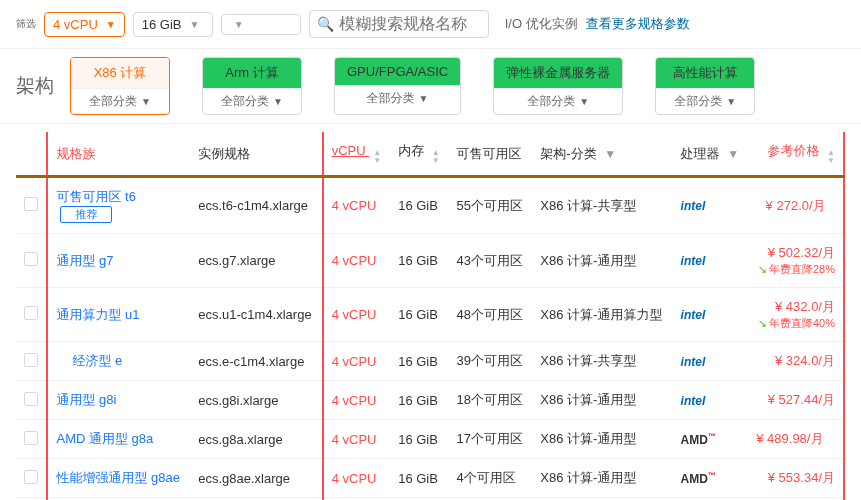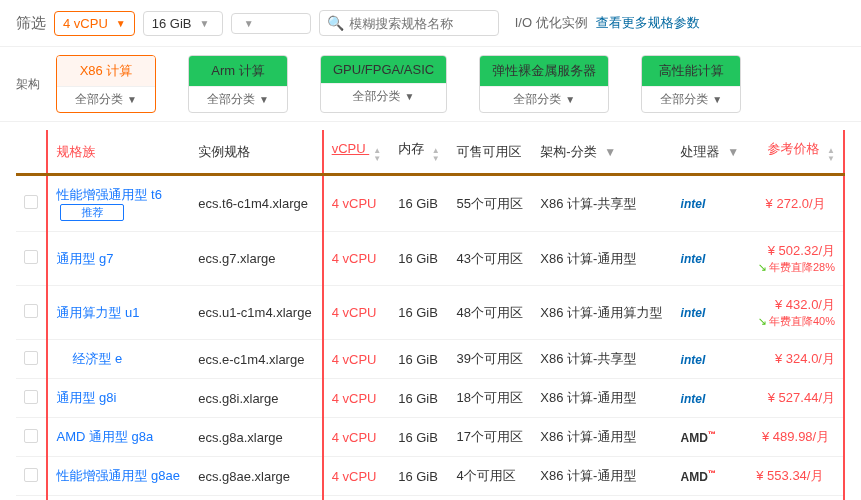--- a/index.html
+++ b/index.html
@@ -1,48 +1,48 @@
 <!DOCTYPE html>
 <html><head>
   <meta charset="utf-8">
   <style>
     * { box-sizing: border-box; margin: 0; padding: 0; }
     body { font-family: -apple-system, BlinkMacSystemFont, 'PingFang SC', 'Microsoft YaHei', sans-serif; font-size: 13px; background: #fff; color: #333; width: 861px; overflow-x: hidden; }
     
     
     .filter-bar { display: flex; align-items: center; padding: 10px 16px; gap: 8px; border-bottom: 1px solid #f0f0f0; }
-    .filter-label { color: #666; font-size: 15px; white-space: nowrap; text-align: center; }
+    .filter-label { color: #666; font-size: 10px; white-space: nowrap; text-align: center; }
     .filter-select { display: flex; align-items: center; border: 1px solid #d9d9d9; border-radius: 4px; padding: 4px 8px; gap: 4px; cursor: pointer; font-size: 13px; background: #fff; min-width: 80px; }
     .filter-select-active { border: 1px solid #ff6a00; color: #ff6a00; }
     .chevron { font-size: 10px; color: #999; margin-left: 4px; }
     .chevron-active { color: #ff6a00; }
-    .filter-input { border: 1px solid #d9d9d9; border-radius: 4px; padding: 4px 8px; font-size: 13px; width: 160px; color: #701a75; }
+    .filter-input { border: 1px solid #d9d9d9; border-radius: 4px; padding: 4px 8px; font-size: 16px; width: 160px; color: #701a75; }
     .search-icon-span { color: #999; font-size: 14px; }
     .io-label { color: #666; margin-left: 8px; white-space: nowrap; }
     .io-link { color: #0369a1; cursor: pointer; text-decoration: none; white-space: nowrap; }
-    .arch-label { color: #666; font-size: 12px; padding: 10px 8px 10px 0; white-space: nowrap; display: flex; align-items: center; }
+    .arch-label { color: #666; font-size: 19px; padding: 10px 8px 10px 0; white-space: nowrap; display: flex; align-items: center; }
     .arch-tab { display: flex; flex-direction: column; align-items: center; border: 1px solid #d9d9d9; margin-right: 8px; border-radius: 4px; overflow: hidden; cursor: pointer; min-width: 100px; }
     .arch-tab-active { border: 1px solid #ff6a00; }
     .arch-tab-top { padding: 6px 12px; font-size: 13px; width: 100%; text-align: center; background: #fff5f0; color: #ff6a00; font-weight: 500; }
     .arch-tab-top-inactive { background: #22c55e; color: #333; }
     .arch-tab-bottom { padding: 4px 8px; font-size: 12px; display: flex; align-items: center; gap: 4px; border-top: 1px solid #f0f0f0; width: 100%; justify-content: center; color: #666; cursor: pointer; }
 
     
     .table-container { padding: 0 16px 16px; }
     table { width: 100%; border-collapse: collapse; margin-top: 8px; }
     th { padding: 10px 8px; text-align: left; font-size: 13px; font-weight: 500; color: #333; border-bottom: 3px solid #a16207; white-space: nowrap; background: #fff; }
     .sort-icon { display: inline-flex; flex-direction: column; margin-left: 4px; line-height: 1; }
     .sort-up { font-size: 8px; color: #bbb; }
     .sort-down { font-size: 8px; color: #bbb; }
     td { padding: 10px 8px; font-size: 13px; color: #333; border-bottom: 1px solid #f0f0f0; vertical-align: middle; }
     .checkbox { width: 14px; height: 14px; border: 1px solid #d9d9d9; border-radius: 2px; display: inline-block; cursor: pointer; }
     .price-main { color: #ff4d4f; font-weight: 500; }
     .price-discount { display: flex; align-items: center; font-size: 11px; color: #ff4d4f; justify-content: flex-end; }
     .discount-arrow { color: #52c41a; margin-right: 2px; }
-    .tag-recommended { display: inline-block; border: 1px solid #1677ff; color: #1677ff; border-radius: 2px; font-size: 11px; padding: 0 20px; margin-left: 4px; }
+    .tag-recommended { display: inline-block; border: 1px solid #1677ff; color: #1677ff; border-radius: 2px; font-size: 11px; padding: 0 14px; margin-left: 4px; }
     .intel-logo { color: #0068b5; font-style: italic; font-weight: bold; font-size: 12px; }
     .amd-logo { color: #333; font-weight: bold; font-size: 12px; }
     .filter-icon { font-size: 12px; color: #999; cursor: pointer; margin-left: 4px; }
     .red-header { color: #ff4d4f; }
   </style>
 </head>
 <body>
 
 <div class="filter-bar">
   <span class="filter-label">筛选</span>
@@ -127,21 +127,21 @@
           <th>处理器 <span class="filter-icon">▼</span></th>
           <th class="red-header" style="text-align: right; border-right: 2px solid rgb(255, 77, 79);">参考价格 <span class="sort-icon">
               <span class="sort-up">▲</span>
               <span class="sort-down">▼</span>
             </span></th>
         </tr>
       </thead>
     <tbody id="table-body">
         <tr>
           <td><span class="checkbox"></span></td>
-          <td style="border-left: 2px solid rgb(255, 77, 79);"><a style="color:#1677ff;cursor:pointer;text-decoration:none;">性能增强通用型 t6</a><br><span class="tag-recommended">推荐</span></td>
+          <td style="border-left: 2px solid rgb(255, 77, 79);"><a style="color:#1677ff;cursor:pointer;text-decoration:none;">可售可用区 t6</a><br><span class="tag-recommended">推荐</span></td>
           <td>ecs.t6-c1m4.xlarge</td>
           <td style="border-left: 2px solid rgb(255, 77, 79); color: rgb(255, 77, 79);">4 vCPU</td>
           <td>16 GiB</td>
           <td>55个可用区</td>
           <td>X86 计算-共享型</td>
           <td><span class="intel-logo">intel</span></td>
           <td style="border-right: 2px solid rgb(255, 77, 79); text-align: center;"><span class="price-main">¥ 272.0/月</span></td>
         </tr>
         <tr>
           <td><span class="checkbox"></span></td>
@@ -189,32 +189,32 @@
         </tr>
         <tr>
           <td><span class="checkbox"></span></td>
           <td style="border-left: 2px solid rgb(255, 77, 79);"><a style="color:#1677ff;cursor:pointer;text-decoration:none;">AMD 通用型 g8a</a></td>
           <td>ecs.g8a.xlarge</td>
           <td style="border-left: 2px solid rgb(255, 77, 79); color: rgb(255, 77, 79);">4 vCPU</td>
           <td>16 GiB</td>
           <td>17个可用区</td>
           <td>X86 计算-通用型</td>
           <td><span class="amd-logo">AMD<span style="color:#ff0000;font-size:8px;vertical-align:super;">™</span></span></td>
-          <td style="border-right: 2px solid rgb(255, 77, 79); text-align: center;"><span class="price-main">¥ 489.98/月</span></td>
+          <td style="border-right: 2px solid rgb(255, 77, 79); text-align: left;"><span class="price-main">¥ 489.98/月</span></td>
         </tr>
         <tr>
           <td><span class="checkbox"></span></td>
           <td style="border-left: 2px solid rgb(255, 77, 79);"><a style="color:#1677ff;cursor:pointer;text-decoration:none;">性能增强通用型 g8ae</a></td>
           <td>ecs.g8ae.xlarge</td>
           <td style="border-left: 2px solid rgb(255, 77, 79); color: rgb(255, 77, 79);">4 vCPU</td>
           <td>16 GiB</td>
           <td>4个可用区</td>
           <td>X86 计算-通用型</td>
           <td><span class="amd-logo">AMD<span style="color:#ff0000;font-size:8px;vertical-align:super;">™</span></span></td>
-          <td style="border-right: 2px solid rgb(255, 77, 79); "><span class="price-main">¥ 553.34/月</span></td>
+          <td style="border-right: 2px solid rgb(255, 77, 79); text-align: right;"><span class="price-main">¥ 553.34/月</span></td>
         </tr>
         <tr>
           <td></td>
           <td style="border-left: 2px solid rgb(255, 77, 79);"></td>
           <td>ecs.g7h.xlarge</td>
           <td style="border-left: 2px solid rgb(255, 77, 79); color: rgb(255, 77, 79);">4 vCPU</td>
           <td>16 GiB</td>
           <td>1个可用区</td>
           <td>X86 计算-通用型</td>
           <td></td>

